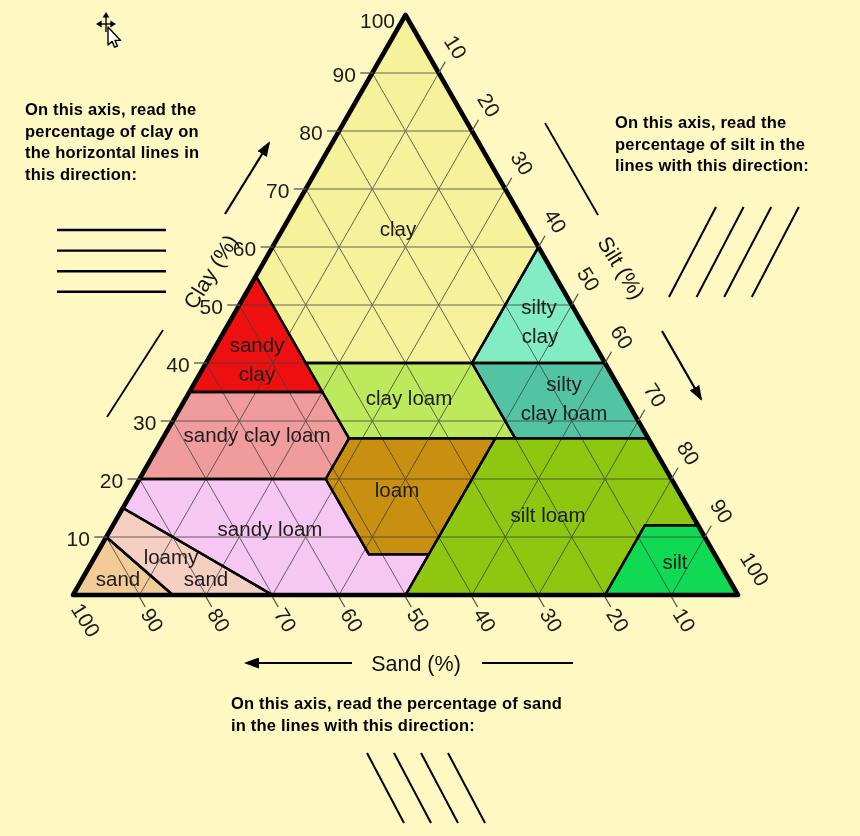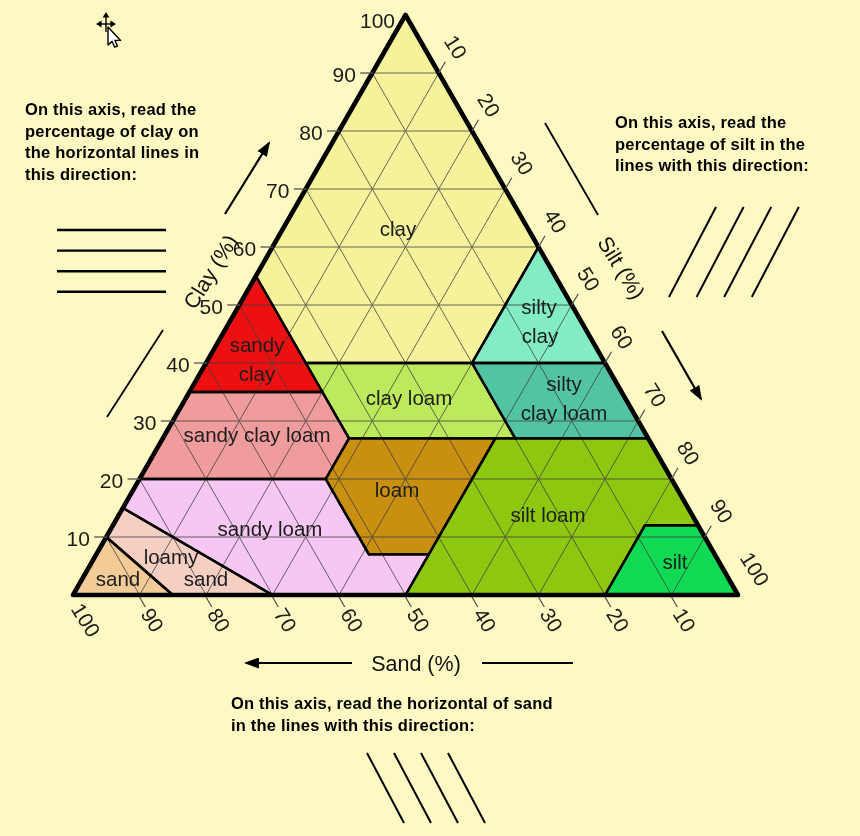--- a/index.html
+++ b/index.html
@@ -192,15 +192,15 @@
         <polygon points="11,14 11,32 15.2,28.4 17.6,34.2 20.4,33 18,27.4 23.6,27.4" fill="#fff" stroke-width="1.4" stroke-linejoin="round"></polygon>
       </g>
     </svg>
   <div class="note clay-note">On this axis, read the
 percentage of clay on
 the horizontal lines in
 this direction:</div>
   <div class="note silt-note">On this axis, read the
 percentage of silt in the
 lines with this direction:</div>
-  <div class="note sand-note">On this axis, read the horizontal of sand
+  <div class="note sand-note">On this axis, read the percentage of sand
 in the lines with this direction:</div>
 </div>
 
 </body></html>

